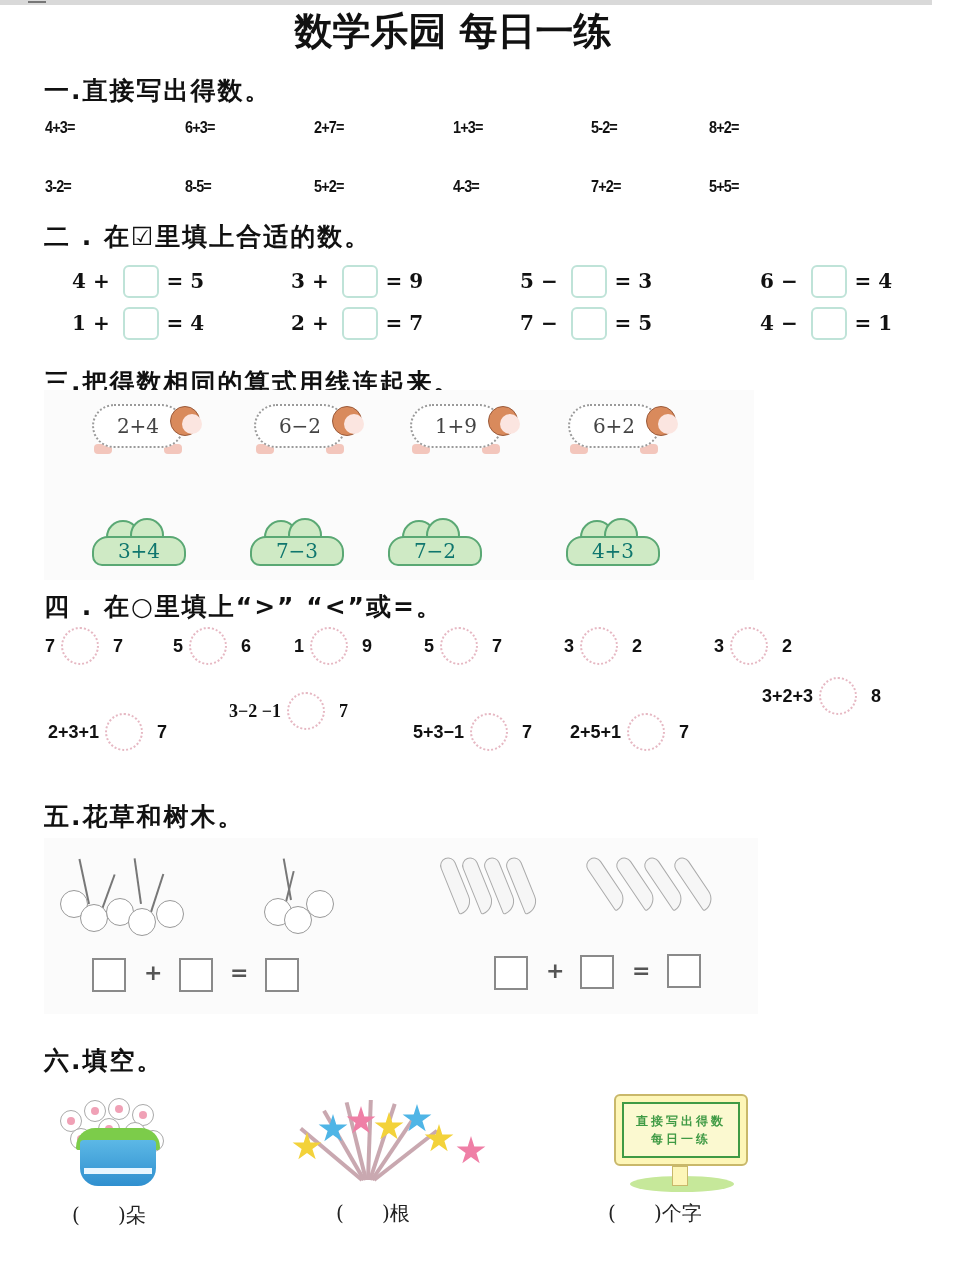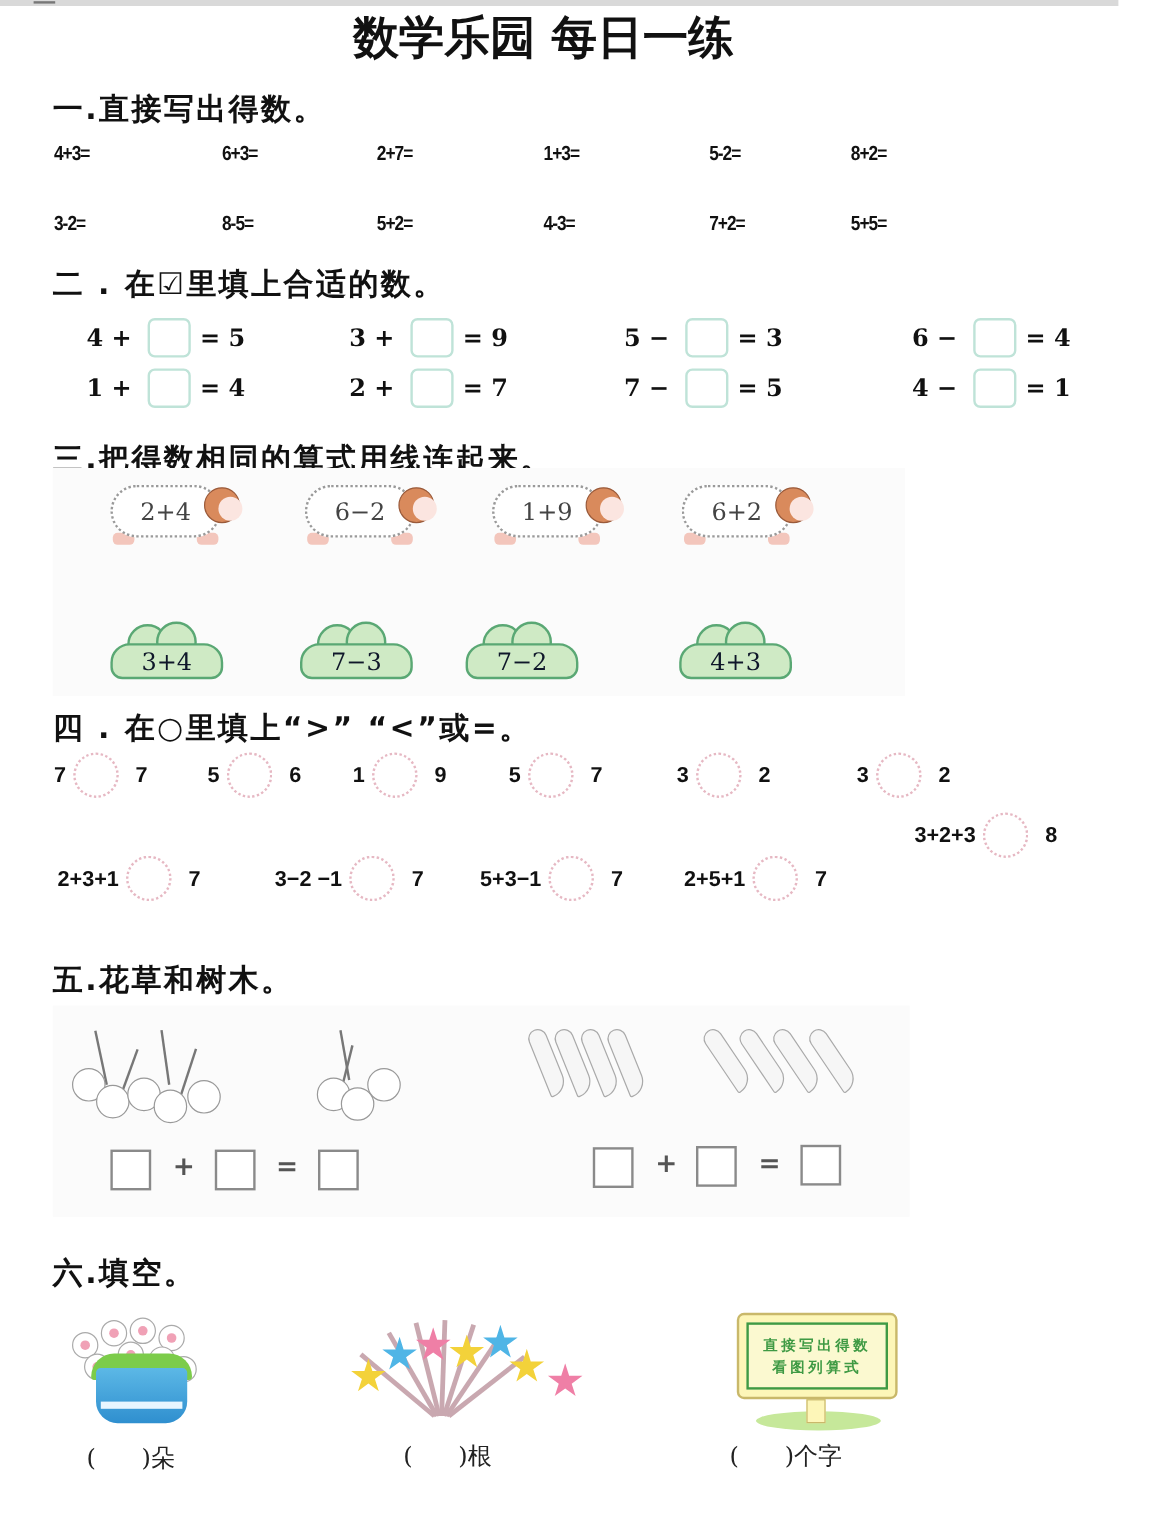--- a/index.html
+++ b/index.html
@@ -25,21 +25,21 @@
     .sheep { position: absolute; width: 120px; height: 62px; }
     .sheep-body { position: absolute; left: 6px; top: 4px; width: 92px; height: 44px; background: #fff;
       border: 2px dotted #9a9a9a; border-radius: 22px; display: flex; align-items: center; justify-content: center;
       font-family: "DejaVu Serif", serif; font-size: 20px; color: #444; }
     .sheep-head { position: absolute; left: 84px; top: 6px; width: 30px; height: 30px; background: #d98a5c; border-radius: 50%; border: 1px solid #9a5a3a; }
     .sheep-face { position: absolute; left: 96px; top: 14px; width: 20px; height: 20px; background: #fbe5e0; border-radius: 50%; }
     .sheep-leg { position: absolute; width: 18px; height: 10px; background: #f3c6bc; border-radius: 4px; }
 
     .bush { position: absolute; width: 94px; height: 48px; }
     .bush-bump { position: absolute; background: #cfeac5; border: 2px solid #5aa874; border-radius: 50%; }
-    .bush-base { position: absolute; left: 0; top: 18px; width: 94px; height: 30px; background: #cfeac5; border: 2px solid #5aa874; border-radius: 16px 16px 10px 10px; display: flex; align-items: center; justify-content: center; font-family: "DejaVu Serif", serif; font-size: 20px; color: #0f172a; }
+    .bush-base { position: absolute; left: 0; top: 18px; width: 94px; height: 30px; background: #cfeac5; border: 2px solid #5aa874; border-radius: 16px 16px 10px 10px; display: flex; align-items: center; justify-content: center; font-family: "DejaVu Serif", serif; font-size: 20px; color: #0f766e; }
 
     .cmp { position: absolute; display: flex; align-items: center; font-family: "Liberation Sans", sans-serif; font-size: 18px; font-weight: bold; height: 40px; }
     .circle { width: 38px; height: 38px; border: 2px dotted #e6b8c3; border-radius: 50%; margin: 0 14px 0 6px; }
 
     .eq-box { position: absolute; width: 34px; height: 34px; border: 2px solid #8a8a8a; background: #fff; }
     .eq-op { position: absolute; font-family: "DejaVu Sans", sans-serif; font-size: 22px; color: #555; font-weight: bold; }
 
     .cherry { position: absolute; width: 28px; height: 28px; border: 1.5px solid #999; border-radius: 50%; background: #fff; }
     .stem { position: absolute; width: 1.5px; background: #777; transform-origin: bottom; }
     .blade { position: absolute; width: 16px; height: 58px; border: 1.5px solid #aaa; border-radius: 8px 8px 14px 2px; background: #f6f6f6; }
@@ -208,26 +208,26 @@
     <span>3</span>
     <span class="circle"></span>
     <span>2</span>
   </div>
 
 <div class="cmp" style="left:48px;top:712px;">
     <span>2+3+1</span>
     <span class="circle"></span>
     <span>7</span>
   </div>
-<div class="cmp" style="left:229px;top:712px;">
+<div class="cmp" style="left:229px;top:691px;font-family:Liberation Serif, serif;">
     <span>3−2 −1</span>
     <span class="circle"></span>
     <span>7</span>
   </div>
-<div class="cmp" style="left:400px;top:712px;">
+<div class="cmp" style="left:413px;top:712px;">
     <span>5+3−1</span>
     <span class="circle"></span>
     <span>7</span>
   </div>
 <div class="cmp" style="left:570px;top:712px;">
     <span>2+5+1</span>
     <span class="circle"></span>
     <span>7</span>
   </div>
 <div class="cmp" style="left:762px;top:676px;">
@@ -318,16 +318,16 @@
   <div class="star" style="left:424px;top:1124px;background:#f3d23a;"></div>
   <div class="star" style="left:456px;top:1136px;background:#ef7fa6;"></div>
 </div>
 <div class="fill-label" style="left:336px;top:1200px;">(      )根</div>
 
 <div class="grass"></div>
 <div class="sign-post"></div>
 <div class="sign">
   <div class="sign-inner">
     <span>直接写出得数</span>
-    <span>看图列算式</span>
+    <span>每日一练</span>
   </div>
 </div>
 <div class="fill-label" style="left:608px;top:1200px;">(      )个字</div>
 
 </body></html>

